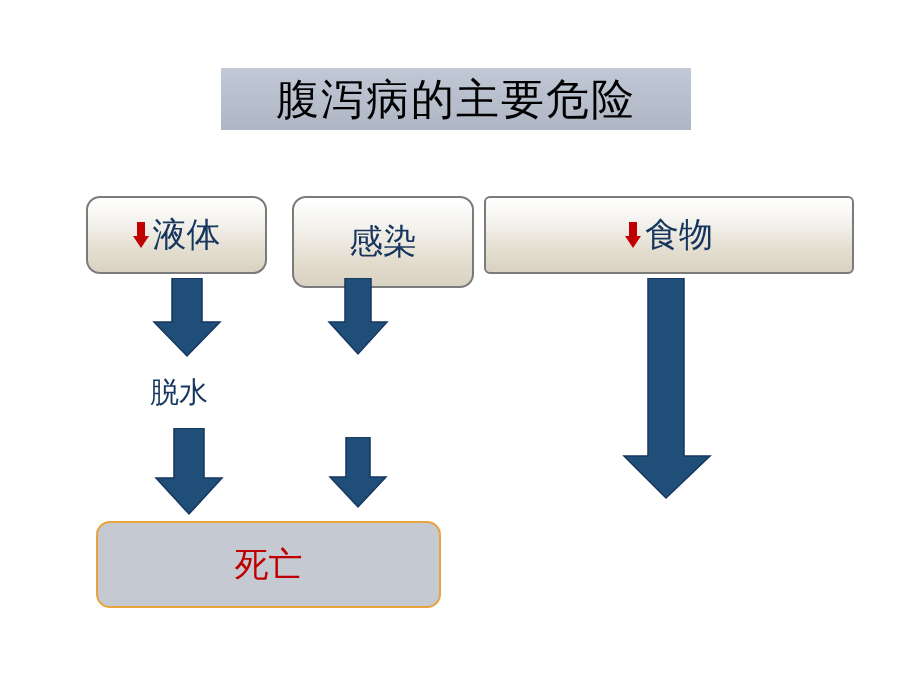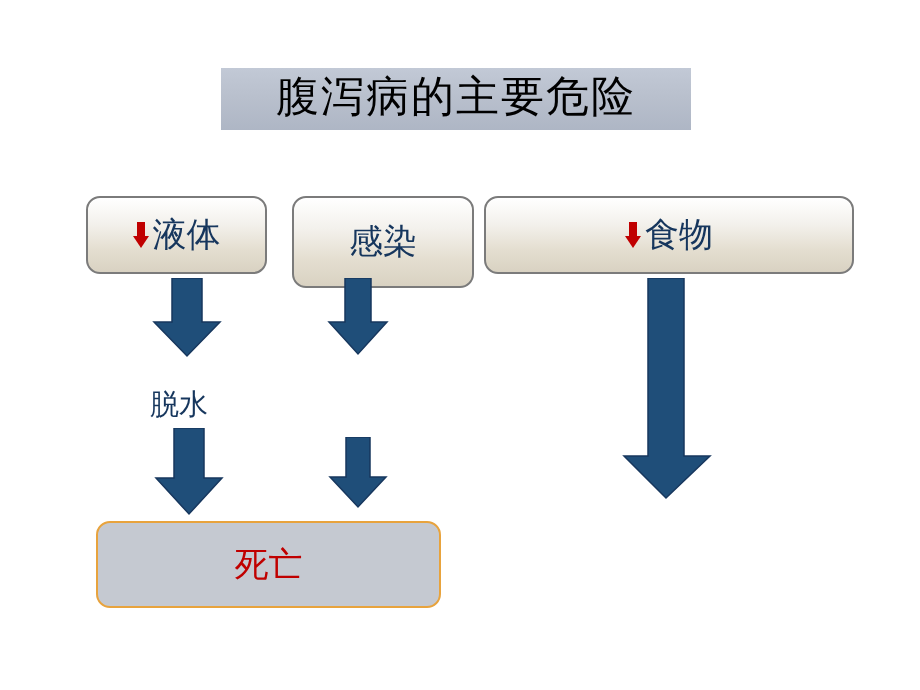--- a/index.html
+++ b/index.html
@@ -28,21 +28,21 @@
     height: 62px;
     background: linear-gradient(to bottom, #c2c9d6 0%, #b9c0cd 45%, #aeb6c5 100%);
     display: flex;
     align-items: center;
     justify-content: center;
   }
   .title-text {
     font-size: 43px;
     color: #000000;
     letter-spacing: 2px;
-    font-family: Liberation Mono, monospace;
+    font-family: Liberation Serif, serif;
     line-height: 1;
     white-space: nowrap;
   }
 
   
   .topbox {
     position: absolute;
     box-sizing: border-box;
     border: 2px solid #7b7b7b;
     border-radius: 14px;
@@ -54,21 +54,21 @@
   .topbox .label {
     font-size: 34px;
     color: #16365d;
     font-family: "DejaVu Serif", serif;
     white-space: nowrap;
     display: flex;
     align-items: center;
   }
   #box-fluid  { left: 86px;  top: 196px; width: 181px; height: 78px; }
   #box-infect { left: 292px; top: 196px; width: 182px; height: 92px; }
-  #box-food   { left: 484px; top: 196px; width: 370px; height: 78px; }
+  #box-food   { left: 484px; top: 196px; width: 370px; height: 78px; border-radius: 6px; }
 
   
   .red-down {
     display: inline-block;
     width: 16px;
     height: 30px;
     position: relative;
     margin-right: 4px;
   }
   .red-down .stem {
@@ -111,21 +111,21 @@
   #box-malnutrition { left: 495px; top: 521px; width: 350px; height: 87px; }
 
   
   .plain-text {
     position: absolute;
     font-size: 29px;
     color: #16365d;
     font-family: "DejaVu Serif", serif;
     white-space: nowrap;
   }
-  #text-dehydration { left: 150px; top: 373px; margin-top: 12px; }
+  #text-dehydration { left: 150px; top: 373px; }
 
   
   .arrow {
     position: absolute;
   }
   .arrow svg { display: block; }
 </style>
 </head>
 <body>
 

